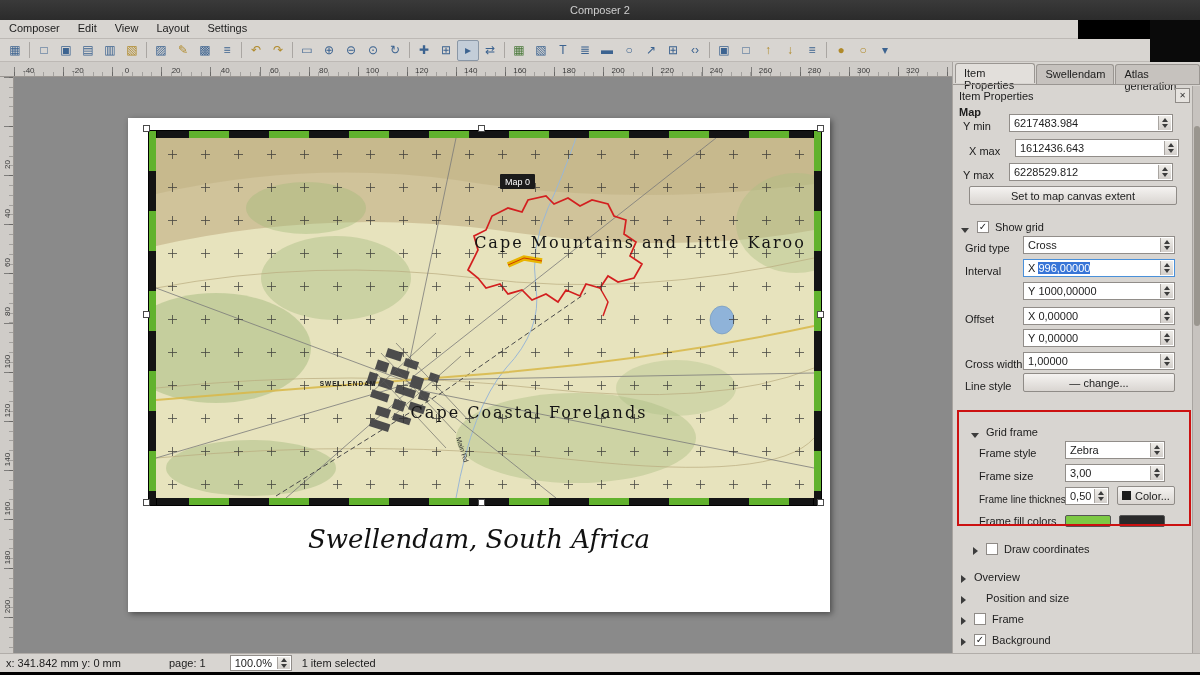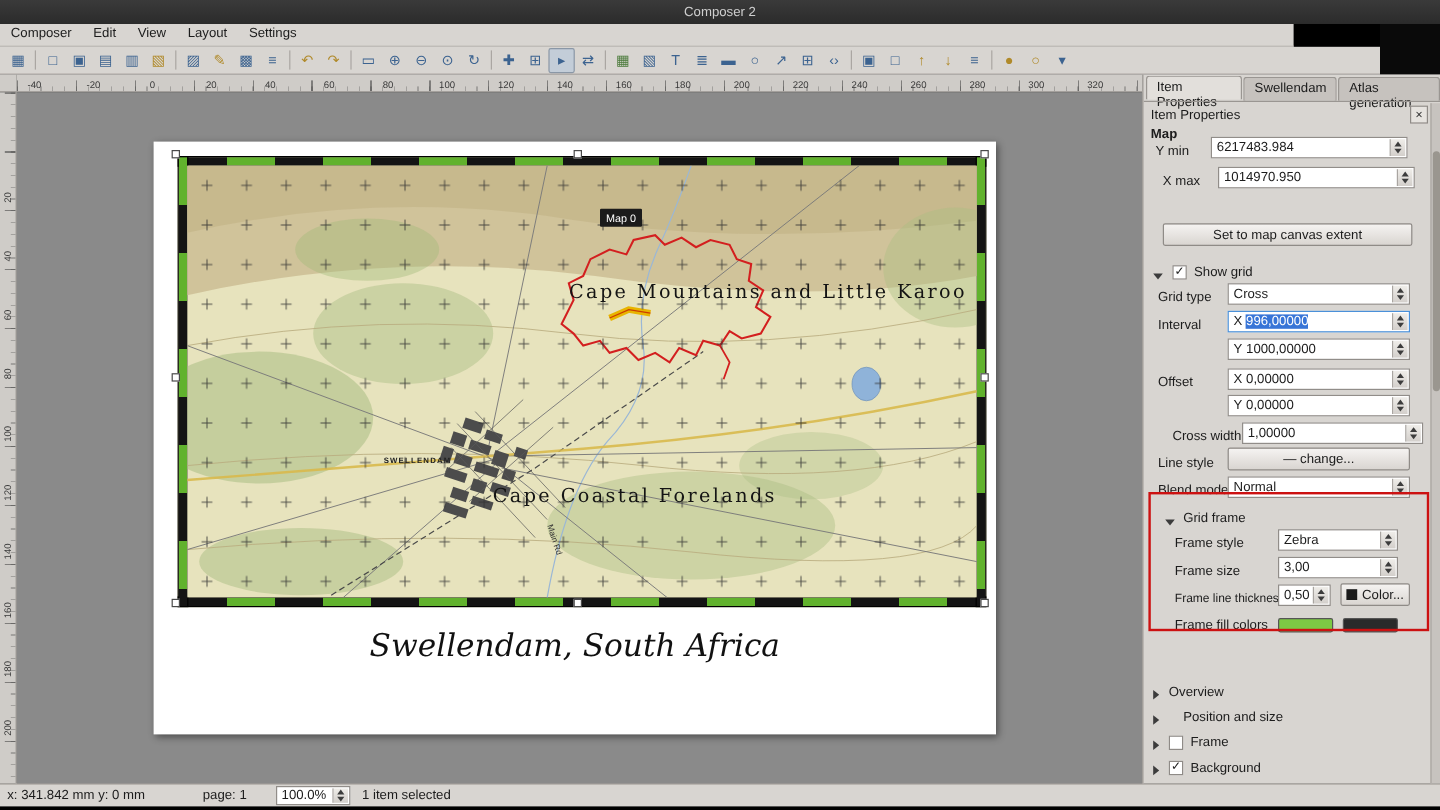--- a/index.html
+++ b/index.html
@@ -320,25 +320,32 @@
     <span class="lbl" style="margin-left:10px;width:46px">Y min</span>
     <div class="input pad-r" style="width:164px">
       <span>6217483.984</span>
         <span class="arrows"></span>
     </div>
   </div>
 
   <div class="row" style="left:6px;top:76px;width:233px">
     <span class="lbl" style="margin-left:10px;width:46px">X max</span>
     <div class="input pad-r" style="width:164px">
-      <span>1014970.950</span>
-        <span class="arrows"></span>
-    </div>
-  </div>
-
+      <span>1612436.643</span>
+        <span class="arrows"></span>
+    </div>
+  </div>
+
+  <div class="row" style="left:0;top:100px;width:233px">
+    <span class="lbl" style="margin-left:10px;width:46px">Y max</span>
+    <div class="input pad-r" style="width:164px">
+      <span>6228529.812</span>
+        <span class="arrows"></span>
+    </div>
+  </div>
 
   <div class="btn" style="position:absolute;left:16px;top:124px;width:208px">Set to map canvas extent</div>
 
   <div class="row" style="left:0;top:152px;width:233px">
     <span class="tri-open" style="margin-left:8px"></span>
     <span class="cb" style="margin-left:8px">✓</span>
     <span class="lbl" style="margin-left:6px">Show grid</span>
   </div>
 
   <div class="row" style="left:0;top:173px;width:233px">
@@ -375,39 +382,32 @@
 
   <div class="row" style="left:0;top:266px;width:233px">
     <span class="lbl" style="margin-left:12px;width:58px"></span>
     <div class="input pad-r" style="width:152px">
       <span>Y</span>&nbsp;<span>0,00000</span>
       <span class="arrows"></span>
     </div>
   </div>
 
   <div class="row" style="left:0;top:289px;width:233px">
-    <span class="lbl" style="margin-left:24px;width:58px">Cross width</span>
+    <span class="lbl" style="margin-left:12px;width:58px">Cross width</span>
     <div class="input pad-r" style="width:152px">
       <span>1,00000</span>
         <span class="arrows"></span>
     </div>
   </div>
 
   <div class="row" style="left:0;top:311px;width:233px">
     <span class="lbl" style="margin-left:12px;width:58px">Line style</span>
     <div class="btn" style="width:152px">— change...</div>
   </div>
 
-  <div class="row" style="left:0;top:334px;width:233px">
-    <span class="lbl" style="margin-left:12px;width:58px">Blend mode</span>
-    <div class="input pad-r" style="width:152px">
-      <span>Normal</span>
-        <span class="arrows"></span>
-    </div>
-  </div>
 
   <div class="row" style="left:0;top:357px;width:233px">
     <span class="tri-open" style="margin-left:18px"></span>
     <span class="lbl" style="margin-left:7px">Grid frame</span>
   </div>
 
   <div class="row" style="left:0;top:378px;width:233px">
     <span class="lbl" style="margin-left:26px;width:86px">Frame style</span>
     <div class="input pad-r" style="width:100px">
       <span>Zebra</span>
@@ -436,20 +436,25 @@
   </div>
 
   <div class="row" style="left:0;top:446px;width:233px">
     <span class="lbl" style="margin-left:26px;width:86px">Frame fill colors</span>
     <div class="swatch" style="width:46px;background:#7dc944"></div>
     <div class="swatch" style="width:46px;background:#2a2a2a;margin-left:8px"></div>
   </div>
 
   <div class="annotation" style="left:4px;top:348px;width:230px;height:112px"></div>
 
+  <div class="row" style="left:0;top:474px;width:233px">
+    <span class="tri-closed" style="margin-left:20px"></span>
+    <span class="cb" style="margin-left:8px"></span>
+    <span class="lbl" style="margin-left:6px">Draw coordinates</span>
+  </div>
 
   <div class="row" style="left:0;top:502px;width:233px">
     <span class="tri-closed" style="margin-left:8px"></span>
     <span class="lbl" style="margin-left:8px">Overview</span>
   </div>
   <div class="row" style="left:0;top:523px;width:233px">
     <span class="tri-closed" style="margin-left:8px"></span>
     <span class="lbl" style="margin-left:20px">Position and size</span>
   </div>
   <div class="row" style="left:0;top:544px;width:233px">

